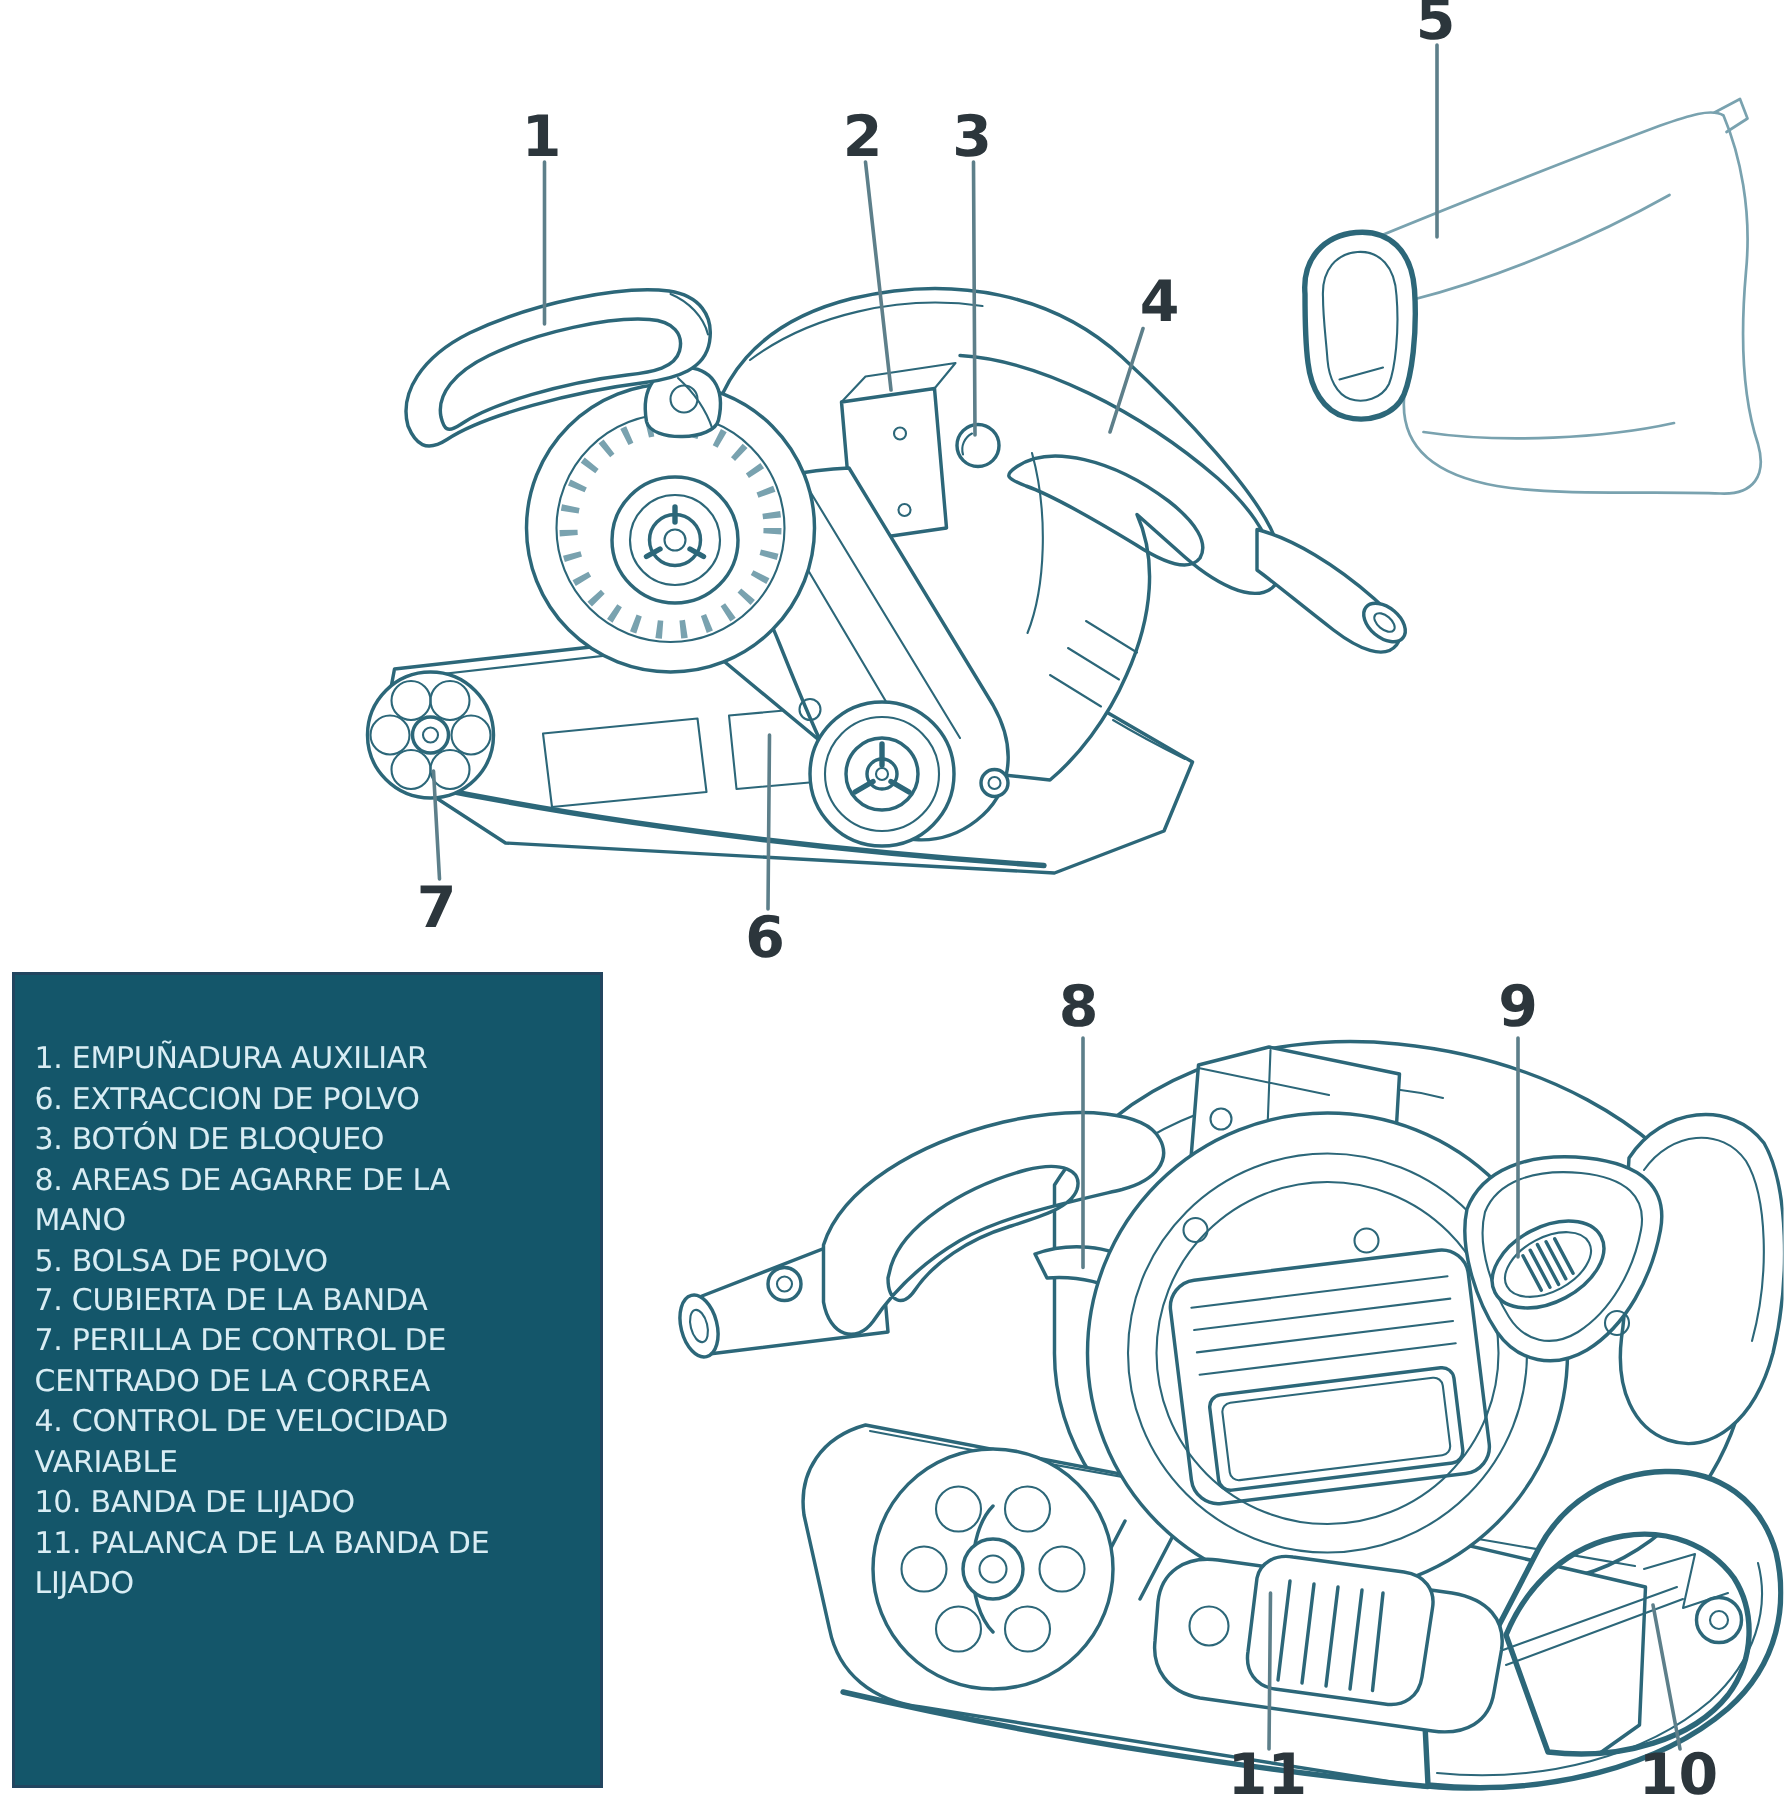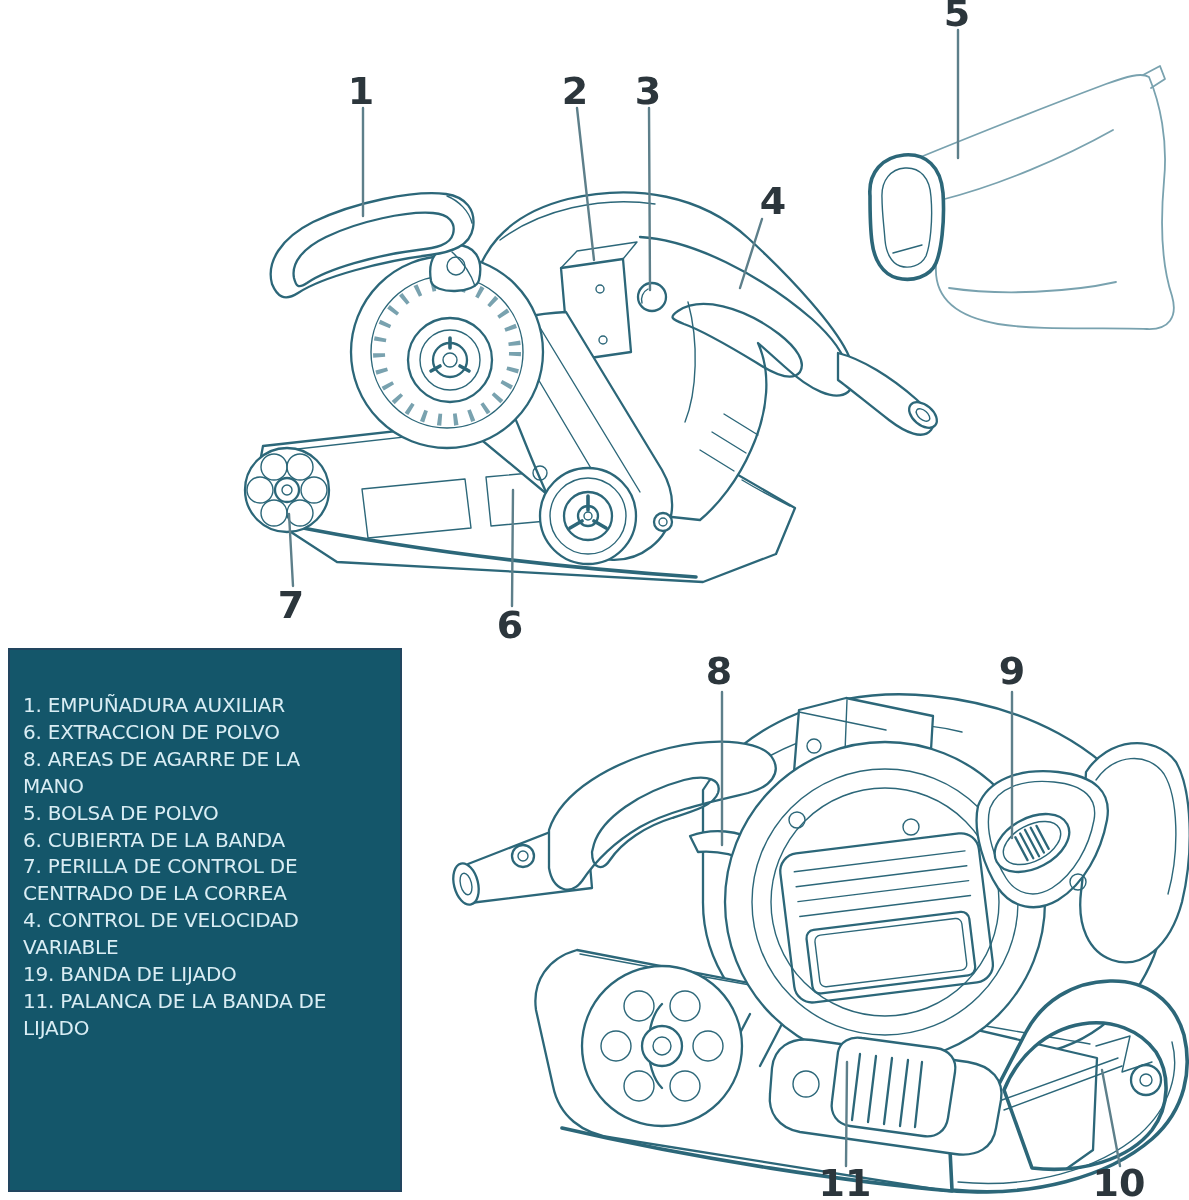--- a/index.html
+++ b/index.html
@@ -141,29 +141,30 @@
   <text class="callout" x="648" y="104">3</text>
   <text class="callout" x="773" y="214">4</text>
   <text class="callout" x="957" y="26">5</text>
   <text class="callout" x="510" y="638">6</text>
   <text class="callout" x="291" y="618">7</text>
 </svg>
 
 <aside class="legend">
   <div class="legend-item">1. EMPUÑADURA AUXILIAR</div>
   <div class="legend-item">6. EXTRACCION DE POLVO</div>
+  <div class="legend-item">3. BOTÓN DE BLOQUEO</div>
   <div class="legend-item">8. AREAS DE AGARRE DE LA
 MANO</div>
   <div class="legend-item">5. BOLSA DE POLVO</div>
-  <div class="legend-item">6. CUBIERTA DE LA BANDA</div>
+  <div class="legend-item">7. CUBIERTA DE LA BANDA</div>
   <div class="legend-item">7. PERILLA DE CONTROL DE
 CENTRADO DE LA CORREA</div>
   <div class="legend-item">4. CONTROL DE VELOCIDAD
 VARIABLE</div>
-  <div class="legend-item">19. BANDA DE LIJADO</div>
+  <div class="legend-item">10. BANDA DE LIJADO</div>
   <div class="legend-item">11. PALANCA DE LA BANDA DE
 LIJADO</div>
 </aside>
 
 <svg id="fig-bottom" class="fig" viewBox="0 640 1189 560">
 
   <g>
     <path class="ln f w2" d="M703,790 C745,722 835,686 932,696 C1030,706 1102,750 1138,802 C1168,846 1174,906 1154,956 C1130,1016 1080,1052 1020,1056 L800,1040 C740,1020 702,960 703,900 Z"></path>
     <path class="ln s w1" d="M755,765 C815,725 900,716 962,732"></path>
   </g>

